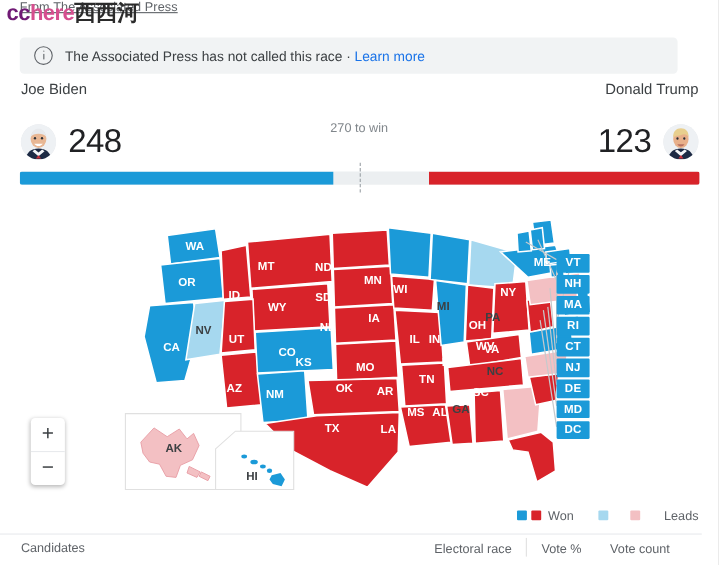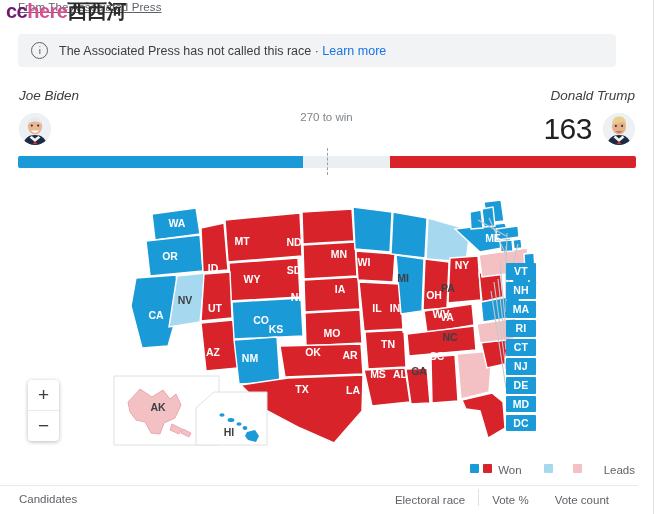--- a/index.html
+++ b/index.html
@@ -29,21 +29,21 @@
   .info-icon{width:15px;height:15px;flex:0 0 15px;border:1.3px solid #5f6368;
              border-radius:50%;position:relative;margin-right:11px;}
   .info-icon::before{content:"";position:absolute;left:50%;top:3px;width:1.3px;height:1.3px;
              background:#5f6368;transform:translateX(-50%);border-radius:50%;}
   .info-icon::after{content:"";position:absolute;left:50%;top:5.6px;width:1.3px;height:5.4px;
              background:#5f6368;transform:translateX(-50%);}
   .notice-text{font-size:12.5px;color:#3c4043;white-space:nowrap;}
   .notice-link{color:#1a73e8;cursor:pointer;}
 
   
-  .cand-name{position:absolute;top:88px;font-size:13.5px;color:#3c4043;white-space:nowrap;font-style:italic;}
+  .cand-name{position:absolute;top:73px;font-size:13.5px;color:#3c4043;white-space:nowrap;}
   .cand-name.left{left:19px;}
   .cand-name.right{right:18px;}
 
   .cand-row{position:absolute;top:113px;display:flex;align-items:center;}
   .cand-row.left{left:19px;}
   .cand-row.right{right:18px;}
   .score{font-size:30px;color:#202124;letter-spacing:-.5px;line-height:1;}
   .cand-row.left .score{margin-left:11px;}
   .cand-row.right .score{margin-right:11px;}
 
@@ -61,21 +61,21 @@
             border-left:1.4px dashed #9aa0a6;}
 
   
   .map{position:absolute;left:0;top:196px;width:654px;height:265px;}
   .map svg{display:block;}
   .st-label{font-family:"Liberation Sans",sans-serif;font-weight:700;
             font-size:10.5px;fill:#ffffff;text-anchor:middle;}
   .st-label.dark{fill:#3c4043;}
 
   
-  .callouts{position:absolute;left:506px;top:231px;width:34px;margin-top:32px;}
+  .callouts{position:absolute;left:506px;top:231px;width:34px;}
   .callout{width:30px;height:16.6px;margin-bottom:2.4px;background:#1b9ad8;
            color:#fff;font-size:10.5px;font-weight:700;line-height:16.6px;
            text-align:center;border-radius:1px;letter-spacing:.2px;}
 
   
   .zoomctl{position:absolute;left:28px;top:380px;width:31px;
            background:#fff;border-radius:4px;
            box-shadow:0 1px 4px rgba(0,0,0,.28);overflow:hidden;}
   .zoombtn{height:30px;display:flex;align-items:center;justify-content:center;
            font-size:19px;color:#3c4043;cursor:pointer;user-select:none;
@@ -129,24 +129,25 @@
         <path d="M4 32c1.5-7 5.5-10 12-10s10.5 3 12 10z" fill="#1d2a44"></path>
         <path d="M10.5 24.5 16 29l5.5-4.5-2.2-1.6L16 25.6l-3.3-2.7z" fill="#f2f4f7"></path>
         <path d="M16 28.2 13.6 31h4.8z" fill="#c8303a"></path>
         <ellipse cx="16" cy="13.2" rx="7.2" ry="8.4" fill="#e8b794"></ellipse>
         <path d="M8.8 11.6C9.6 6.4 12.2 4 16 4s6.4 2.4 7.2 7.6c-1.6-2-4-3-7.2-3s-5.6 1-7.2 3z" fill="#e7e9ec"></path>
         <ellipse cx="12.8" cy="12.6" rx="1.05" ry="1.15" fill="#2b2f36"></ellipse>
         <ellipse cx="19.2" cy="12.6" rx="1.05" ry="1.15" fill="#2b2f36"></ellipse>
         <path d="M12.1 17.6c1.2 1.5 2.5 2.2 3.9 2.2s2.7-.7 3.9-2.2z" fill="#ffffff"></path>
       </svg>
     </div>
+    <span class="score">248</span>
   </div>
 
   <div class="cand-row right">
-    <span class="score">163</span>
+    <span class="score">123</span>
     <div class="avatar">
       <svg width="32" height="32" viewBox="0 0 32 32" aria-hidden="true">
         <circle cx="16" cy="16" r="16" fill="#eef1f4"></circle>
         <path d="M4 32c1.5-7 5.5-10 12-10s10.5 3 12 10z" fill="#1d2a44"></path>
         <path d="M10.5 24.3 16 29l5.5-4.7-2.1-1.5L16 25.4l-3.4-2.6z" fill="#f2f4f7"></path>
         <path d="M16 28 13.7 31h4.6z" fill="#c8303a"></path>
         <ellipse cx="16" cy="13.4" rx="7" ry="8.2" fill="#e8b08a"></ellipse>
         <path d="M8.9 11.4C9.2 6.2 11.8 3.6 16 3.6c4.4 0 6.9 2.6 7.1 7.8-1.3-1.6-2.6-2.3-4.1-2.3-2.4 0-3 1.3-5.6 1.3-1.3 0-2.2-.2-2.5.9z" fill="#e8cf8e"></path>
         <ellipse cx="12.9" cy="12.9" rx="1" ry="1.1" fill="#2b2f36"></ellipse>
         <ellipse cx="19.1" cy="12.9" rx="1" ry="1.1" fill="#2b2f36"></ellipse>

